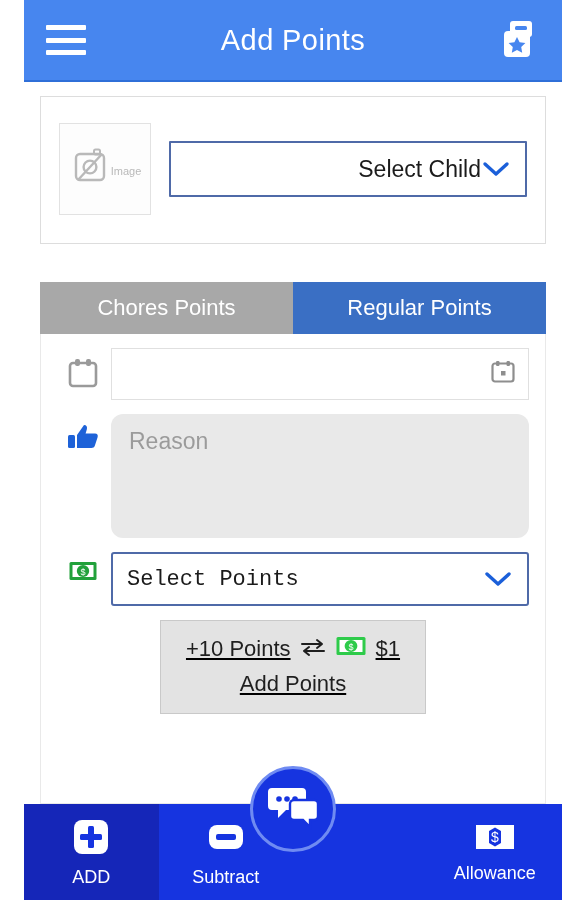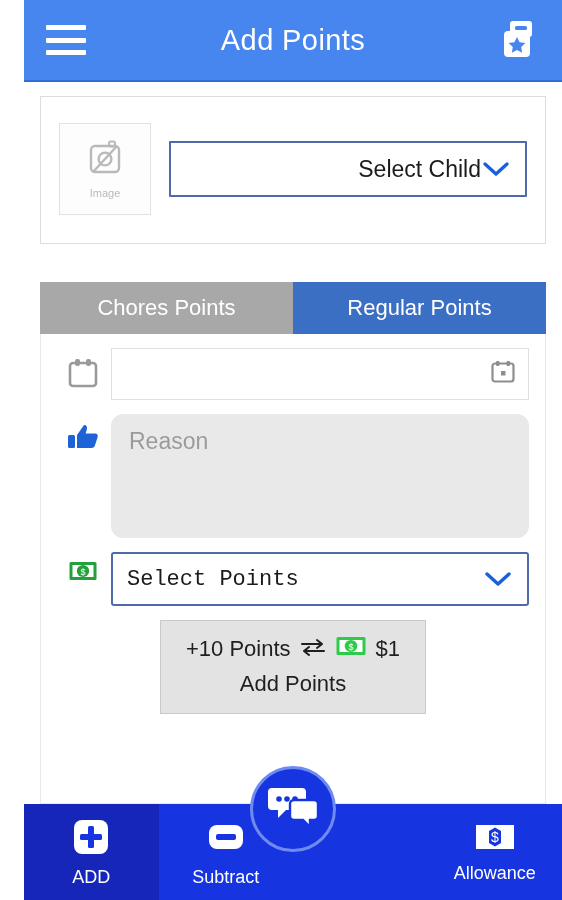--- a/index.html
+++ b/index.html
@@ -66,21 +66,21 @@
     border: 1px solid #dddddd;
     background: #ffffff;
     padding: 16px 18px 18px 18px;
     display: flex; align-items: center;
     min-height: 148px;
   }
   .img-placeholder {
     width: 92px; height: 92px;
     border: 1px solid #e2e2e2;
     background: #fdfdfd;
-    display: flex; flex-direction: column;
+    display: flex; flex-direction: row;
     align-items: center; justify-content: center;
     flex: 0 0 92px;
   }
   .img-placeholder .ph-label {
     font-size: 11px; color: #b9b9b9; margin-top: 4px;
   }
   .select-wrap {
     flex: 1 1 auto;
     margin-left: 18px;
     height: 56px;
@@ -164,20 +164,21 @@
     padding: 0 14px 0 14px;
     cursor: pointer;
     font-family: Liberation Mono, monospace;
   }
   .points-select .sel-text { font-size: 22px; color: #1b1b1b; flex: 1 1 auto; }
 
   
   .addbtn-wrap {
     display: flex; justify-content: center;
     margin-top: 8px;
+    text-decoration: underline;
   }
   .addbtn {
     width: 266px;
     background: #e3e3e3;
     border: 1px solid #c9c9c9;
     padding: 14px 10px 16px 10px;
     text-align: center;
     cursor: pointer;
   }
   .addbtn .line1 {

